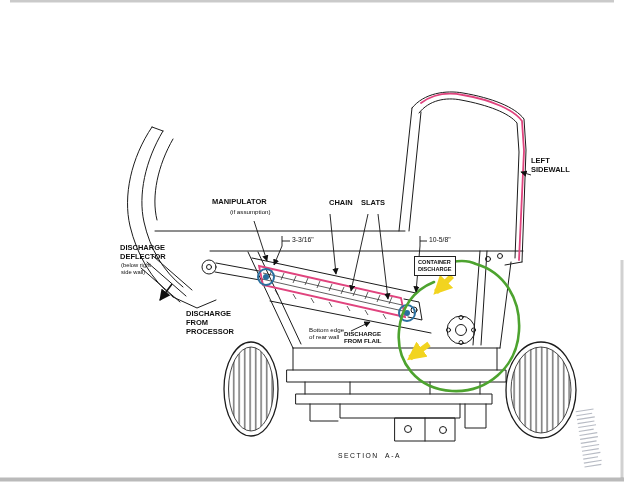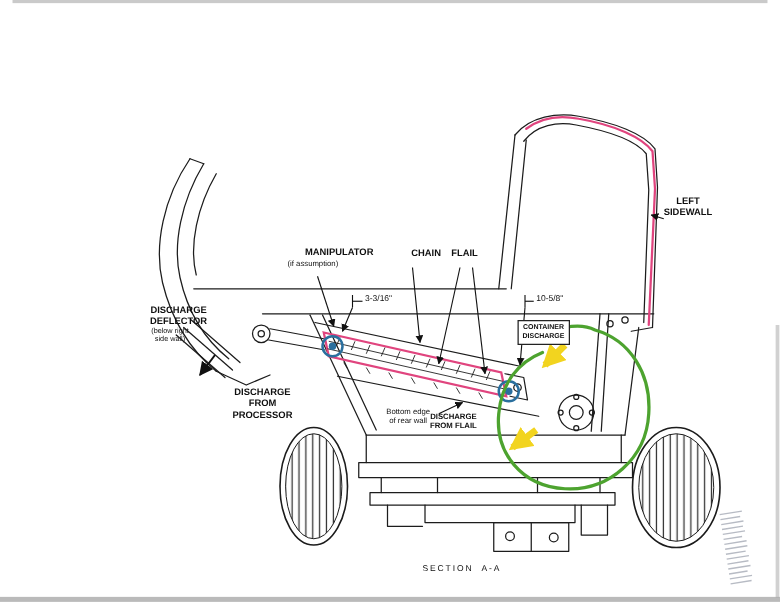--- a/index.html
+++ b/index.html
@@ -1,19 +1,19 @@
 <!DOCTYPE html>
 <html style="--line: #1c1c1c; --highlight-pink: #e0447e; --sprocket-blue: #2a6f9e; --flow-green: #4da32f; --arrow-yellow: #f2d41f;"><head>
 <meta charset="utf-8">
 <style>
   html,body{margin:0;padding:0;background:#fff;}
   .stage{position:relative;width:624px;height:482px;background:#fff;overflow:hidden;
          font-family:"Liberation Sans",sans-serif;}
   .stage svg{position:absolute;left:0;top:0;}
-  .lbl{position:absolute;color:#101010;font-size:7.5px;line-height:1.18;white-space:pre;text-align:center;}
+  .lbl{position:absolute;color:#101010;font-size:7.5px;line-height:1.18;white-space:pre;}
   .b{font-weight:bold;}
   .boxed{border:1px solid #222;background:#fff;padding:2px 3px;font-size:5.6px;font-weight:bold;line-height:1.25;}
   
   .ink{stroke:var(--line,#1c1c1c);fill:none;stroke-width:1;stroke-linecap:round;stroke-linejoin:round;}
   .ink-thin{stroke:var(--line,#1c1c1c);fill:none;stroke-width:.7;}
   .pink{stroke:var(--highlight-pink,#e0447e);fill:none;stroke-width:1.8;stroke-linecap:round;}
   .blue{stroke:var(--sprocket-blue,#2a6f9e);fill:none;stroke-width:2;}
   .bluefill{fill:var(--sprocket-blue,#2a6f9e);stroke:none;}
   .green{stroke:var(--flow-green,#4da32f);fill:none;stroke-width:2.6;stroke-linecap:round;}
   .leader{stroke:#111;stroke-width:.9;fill:none;}
@@ -173,25 +173,25 @@
     </g>
     <g>
       <path class="yellow-shaft" d="M429,344 L410,358" marker-end="url(#yah)"></path>
     </g>
 
     <g class="wm" transform="rotate(-9 589 438)">
       <path d="M580,410 H598 M580,414 H596 M580,418 H598 M580,422 H597 M580,426 H598 M580,430 H595 M580,434 H598 M580,438 H598 M580,442 H596 M580,446 H598 M580,450 H597 M580,454 H598 M580,458 H595 M580,462 H598 M580,466 H597"></path>
     </g>
   </svg>
 
-  <div class="lbl b" style="left:244px;top:198px">MANIPULATOR</div>
+  <div class="lbl b" style="left:212px;top:198px">MANIPULATOR</div>
   <div class="lbl" style="left:230px;top:208px;font-size:6.2px">(if assumption)</div>
 
   <div class="lbl b" style="left:329px;top:199px">CHAIN</div>
-  <div class="lbl b" style="left:361px;top:199px">FLAIL</div>
+  <div class="lbl b" style="left:361px;top:199px">SLATS</div>
 
   <div class="lbl" style="left:292px;top:236px;font-size:6.8px">3-3/16"</div>
   <div class="lbl" style="left:429px;top:236px;font-size:6.8px">10-5/8"</div>
 
   <div class="lbl boxed" style="left:414px;top:256px">CONTAINER
 DISCHARGE</div>
 
   <div class="lbl b" style="left:531px;top:157px">LEFT
 SIDEWALL</div>
 

